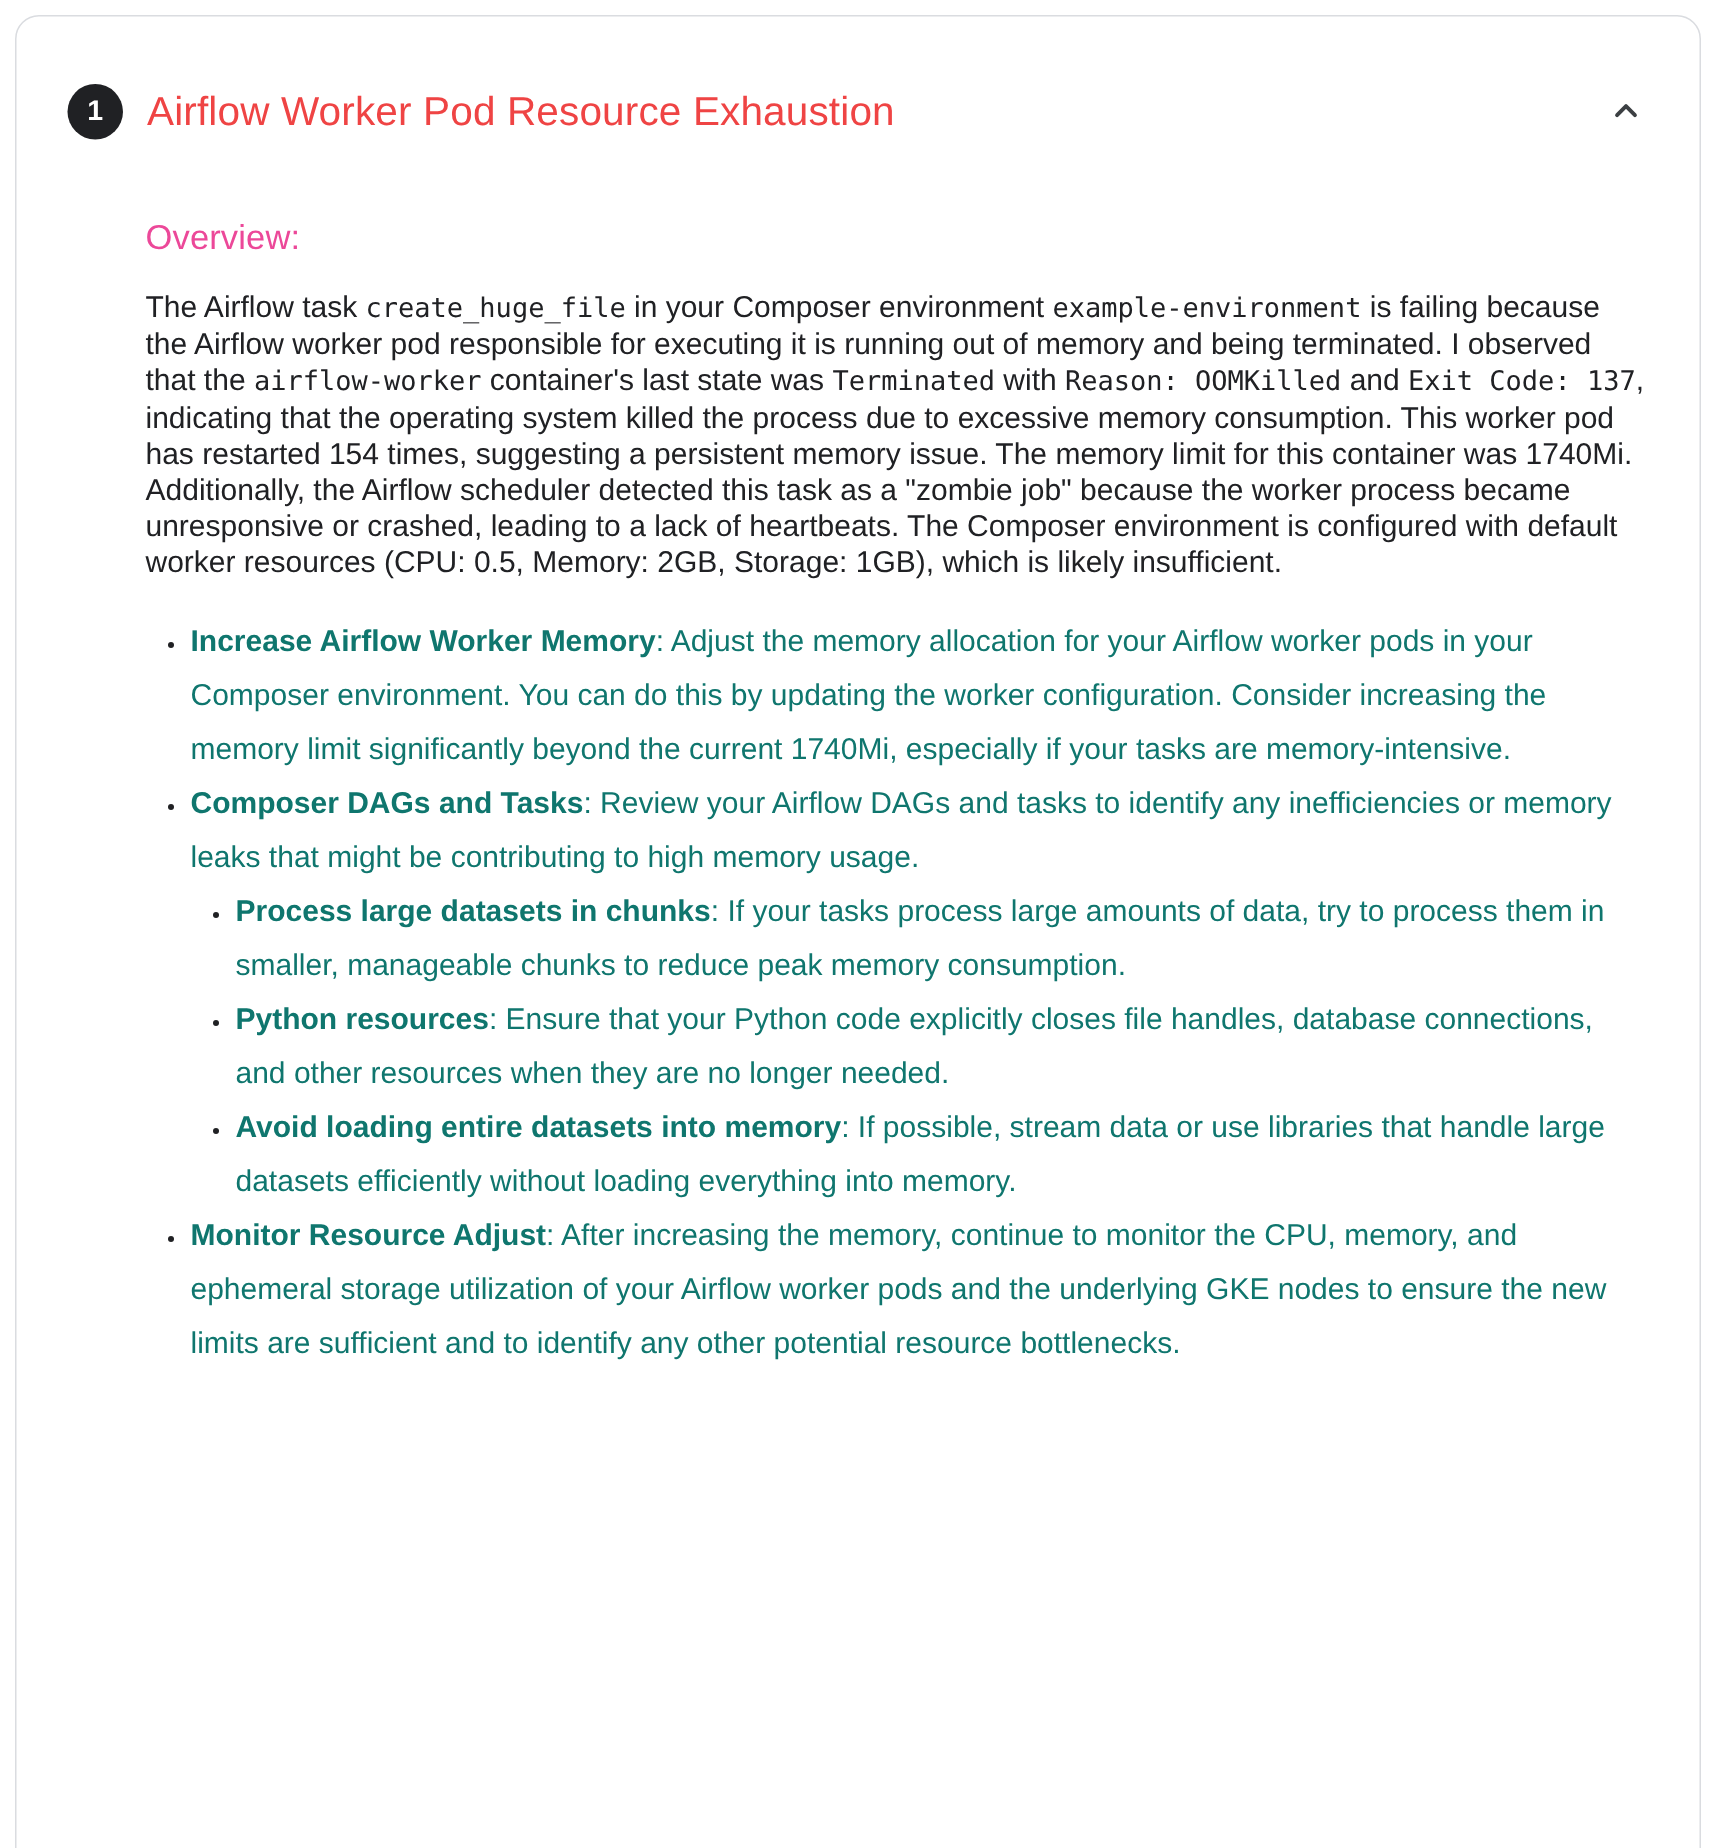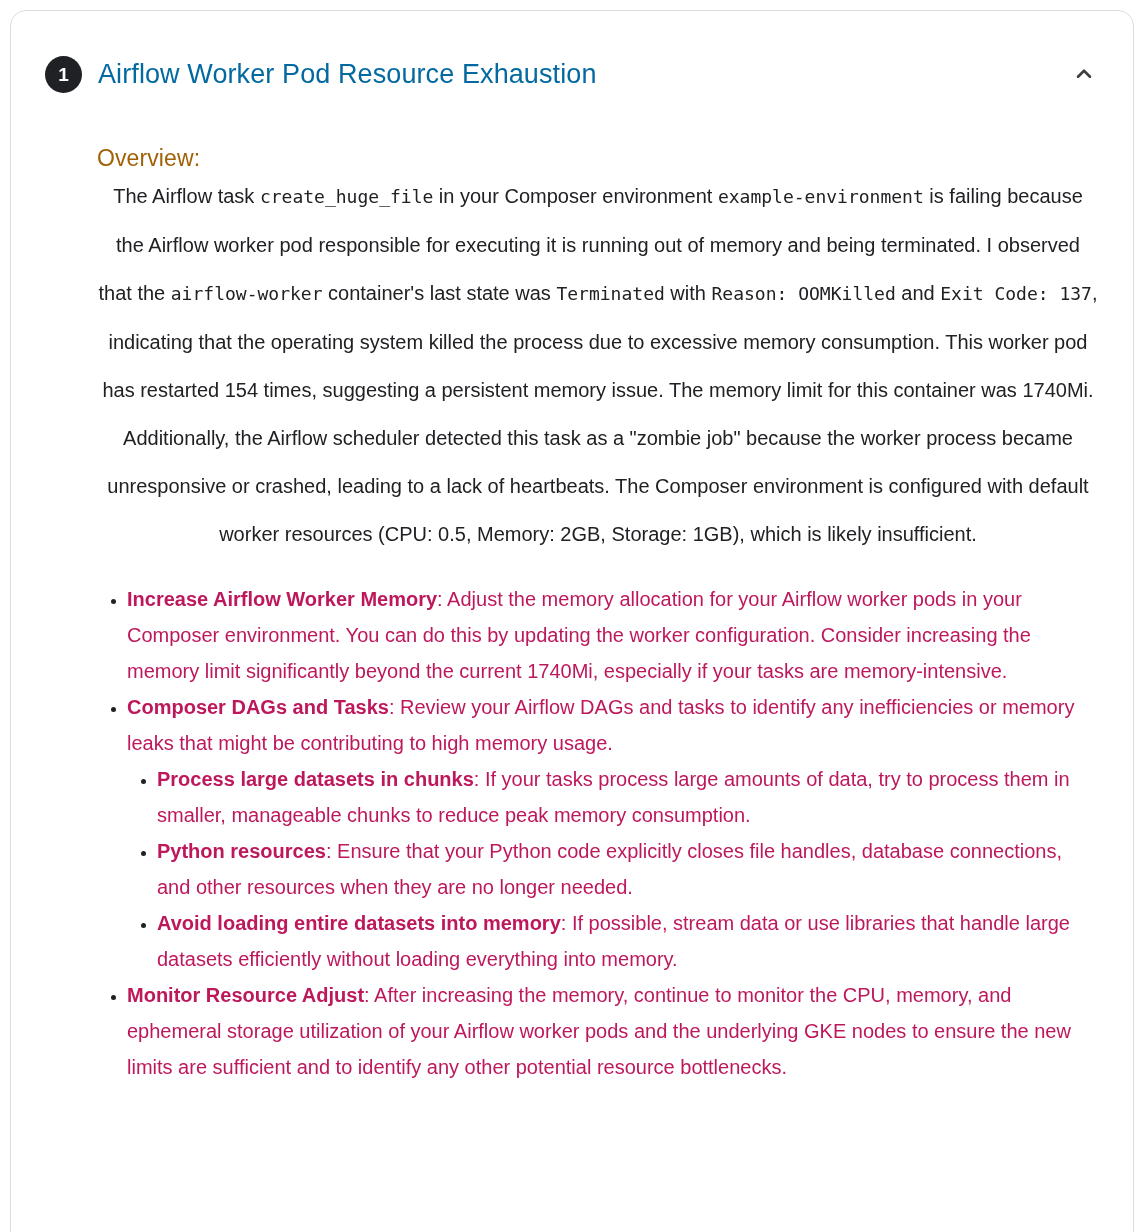--- a/index.html
+++ b/index.html
@@ -39,70 +39,70 @@
     display: flex;
     align-items: center;
     justify-content: center;
     line-height: 1;
   }
   .title {
     margin-left: 16px;
     font-size: 27px;
     font-weight: 400;
     letter-spacing: 0.1px;
-    color: #0369a1;
+    color: #ef4444;
     white-space: nowrap;
   }
   .collapse-btn {
     margin-left: auto;
     background: none;
     border: none;
     padding: 6px;
     cursor: pointer;
     display: flex;
     align-items: center;
     justify-content: center;
   }
   .card-body {
     padding: 0 34px 80px 86px;
   }
   .section-heading {
     font-size: 23px;
     font-weight: 500;
     letter-spacing: 0.1px;
-    color: #a16207;
+    color: #ec4899;
   }
   .overview-heading { margin-top: 52px; }
   .fixes-heading    { margin-top: 34px; }
   .overview-paragraph {
+    margin-top: 21px;
     max-width: 1005px;
     font-size: 20px;
-    line-height: 48px;
+    line-height: 24px;
     color: #202124;
-    text-align: center;
   }
   code.code, .overview-paragraph code {
     font-family: "DejaVu Sans Mono", "Liberation Mono", monospace;
     font-size: 18px;
     color: #202124;
     white-space: nowrap;
   }
   ul.fixes-list {
     margin-top: 23px;
     max-width: 1008px;
     padding-left: 30px;
     font-size: 20px;
     line-height: 36px;
     list-style: disc outside;
   }
   ul.fixes-list ul {
     padding-left: 30px;
     list-style: disc outside;
   }
-  ul.fixes-list li { color: #be185d; }
+  ul.fixes-list li { color: #0f766e; }
   ul.fixes-list li::marker { color: #202124; font-size: 16px; }
   strong { font-weight: 700; }
 </style>
 </head>
 <body>
 
 <div class="card">
 
   <div class="card-header">
     <span class="badge">1</span>

